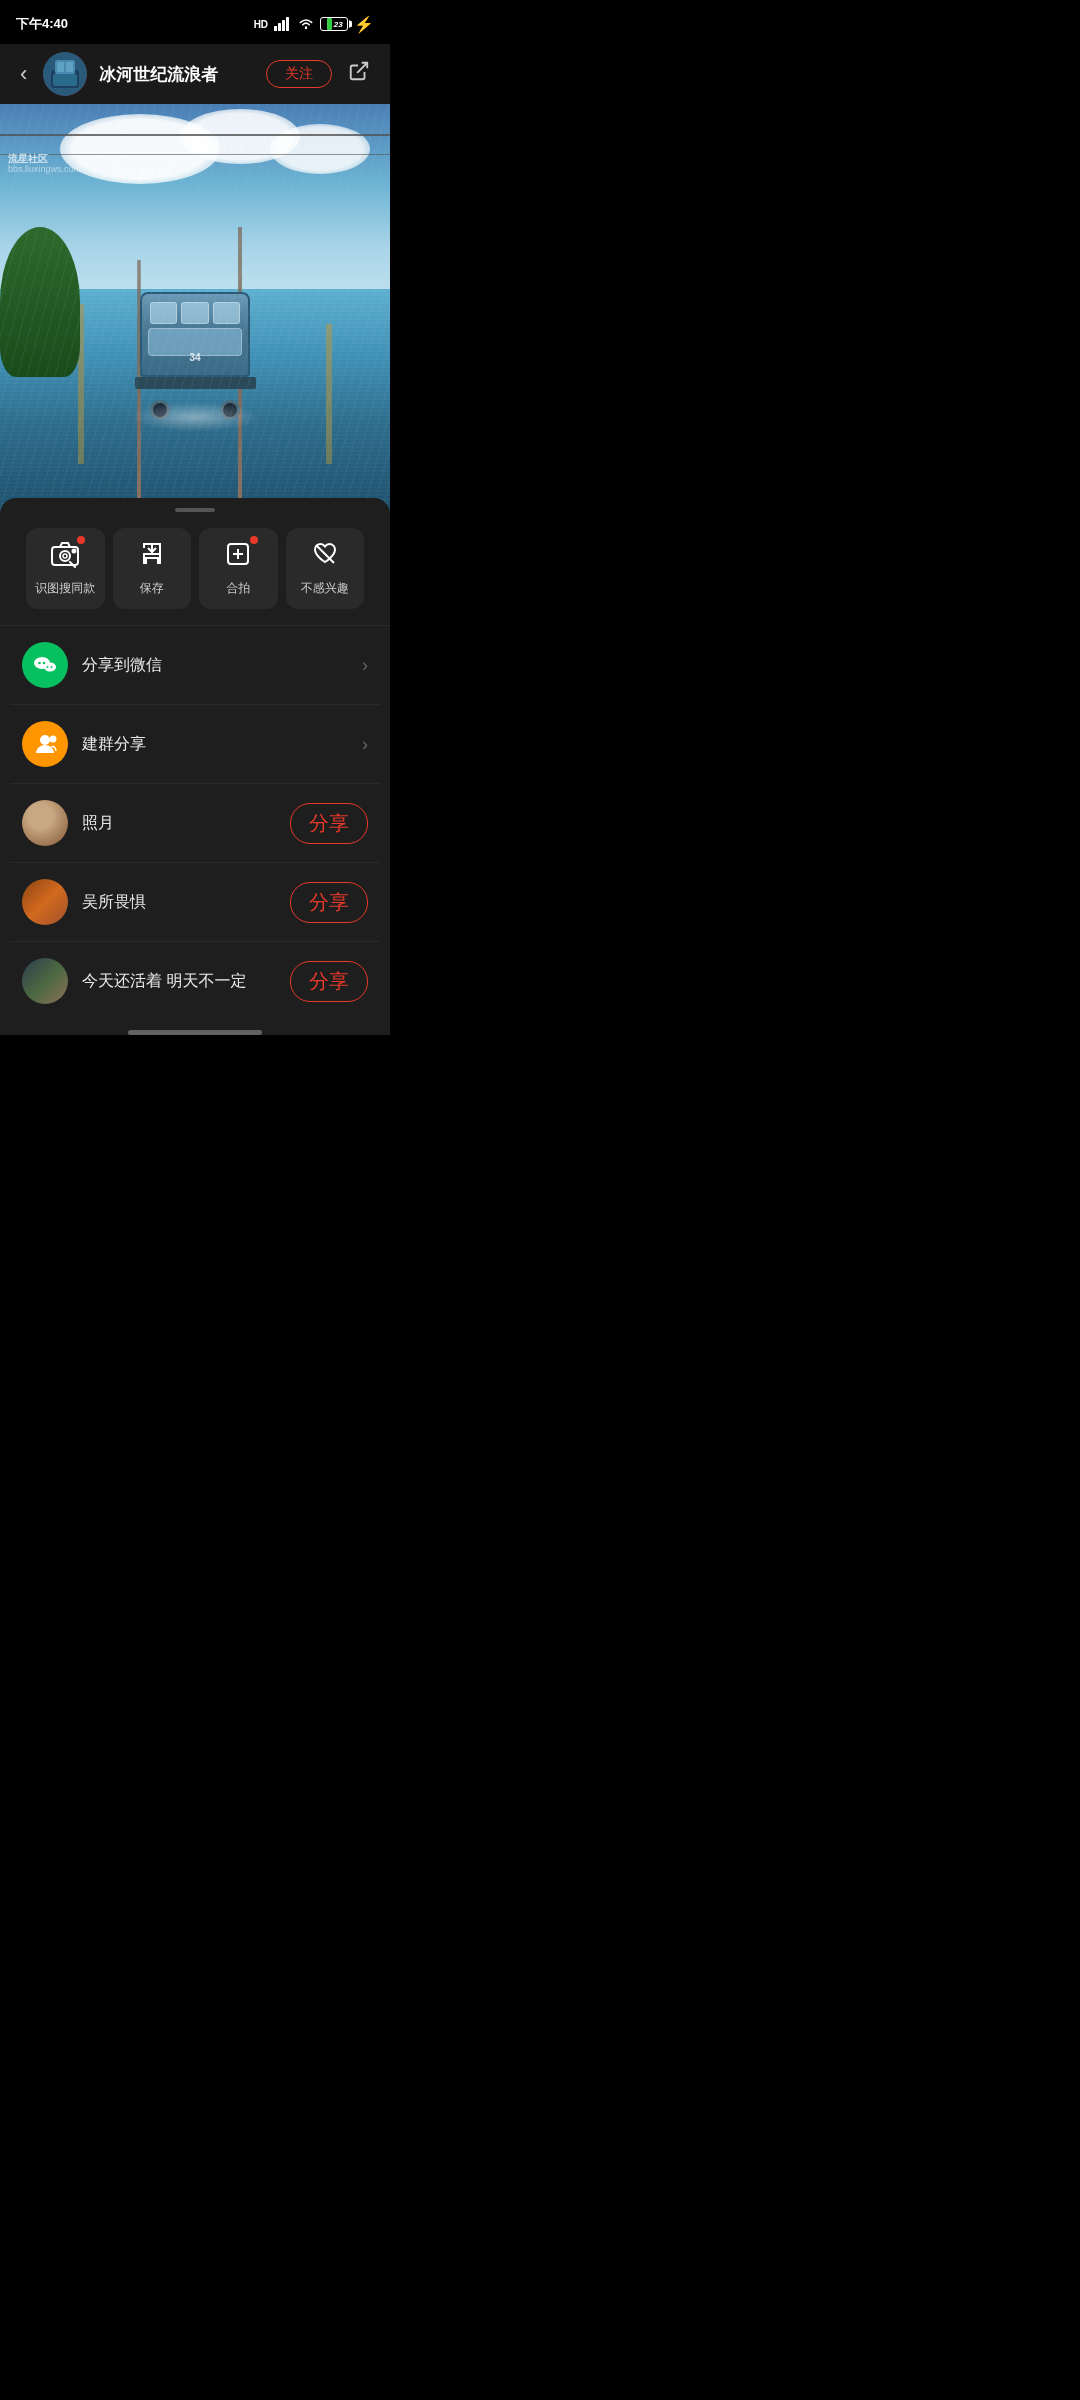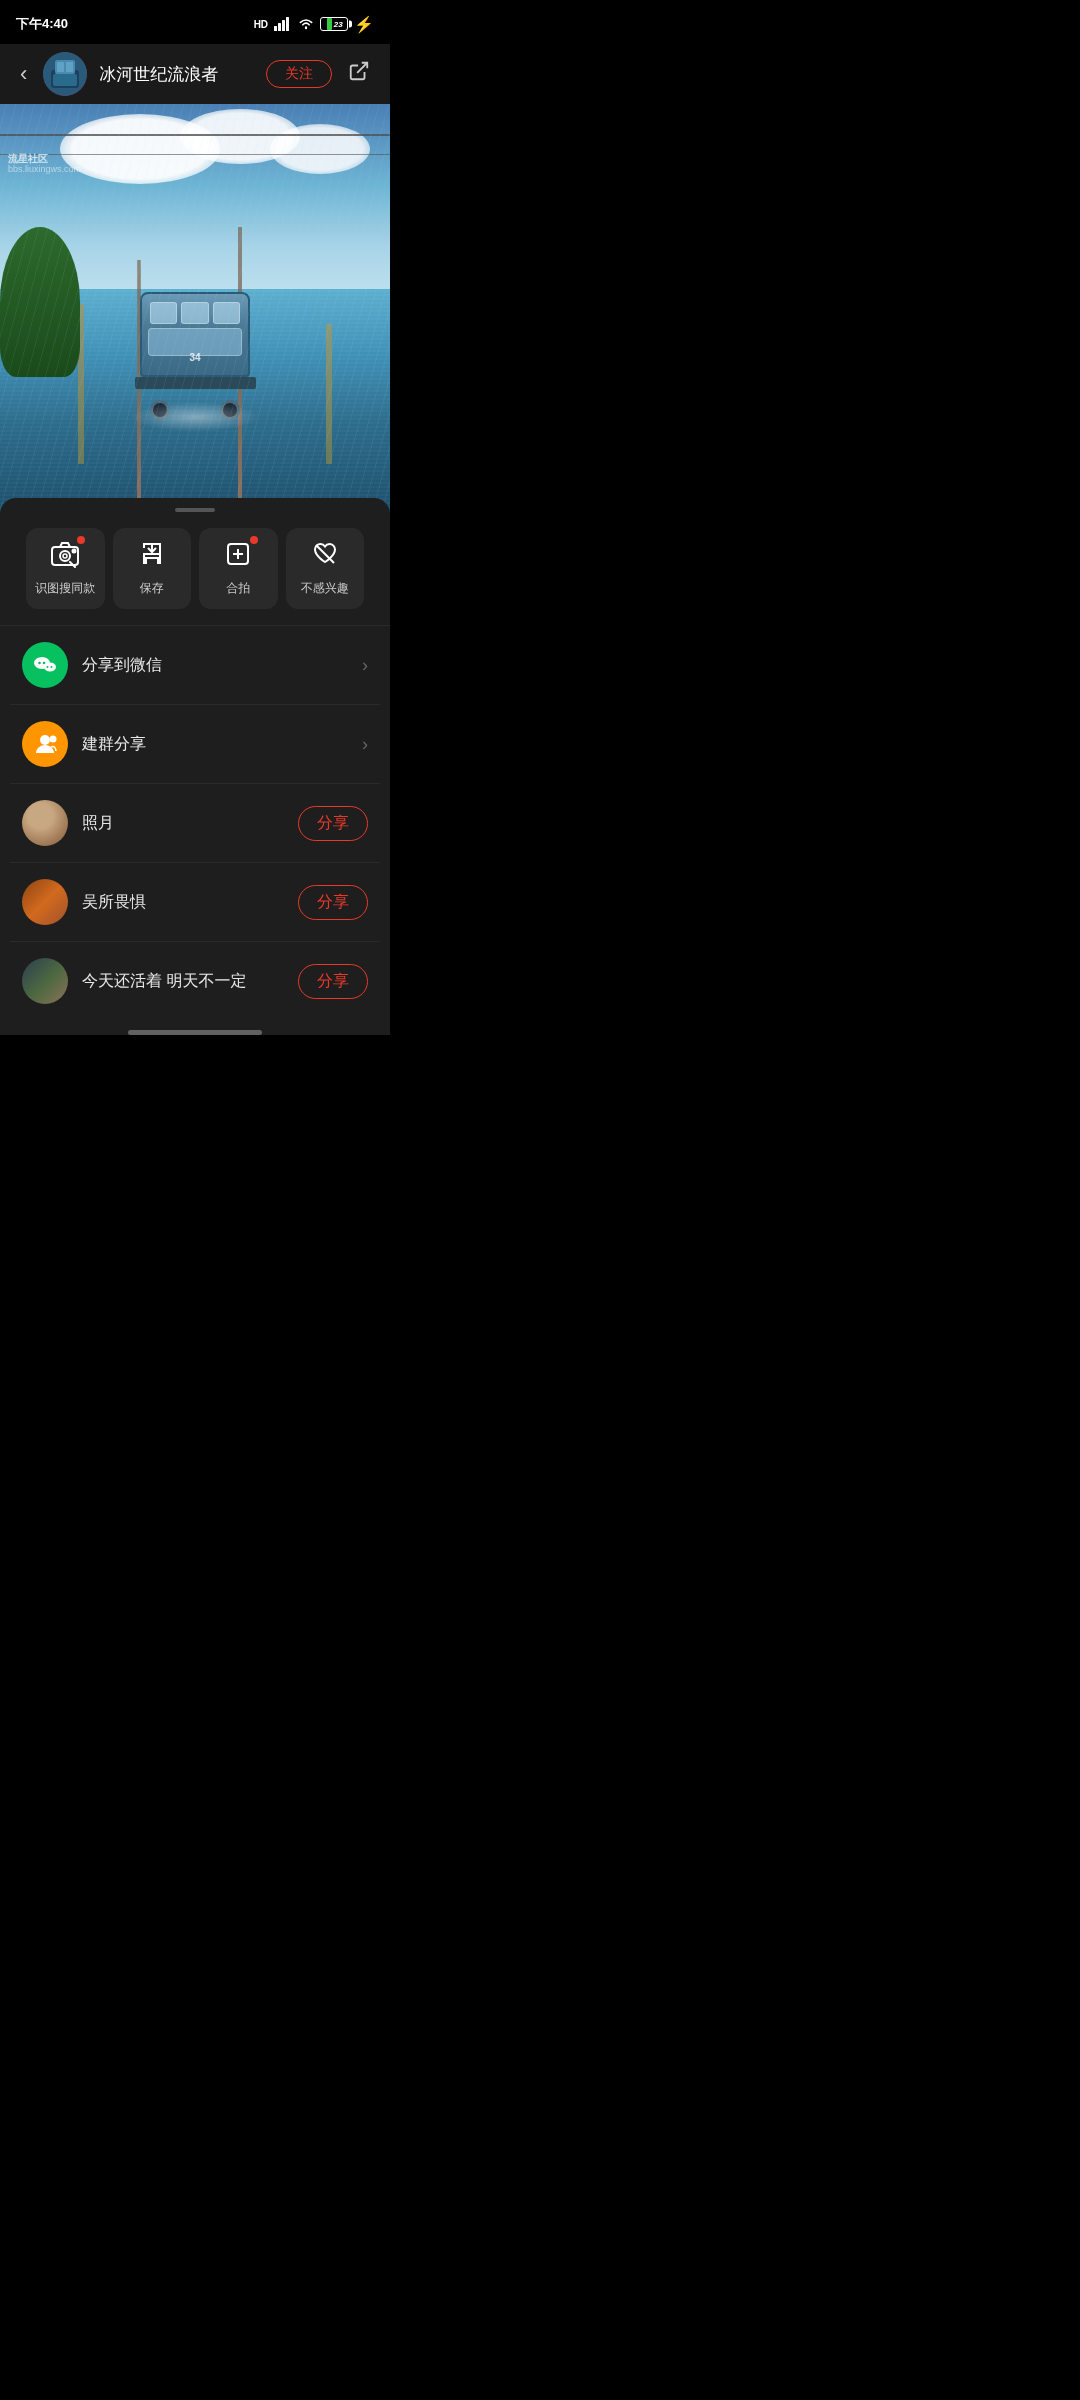--- a/index.html
+++ b/index.html
@@ -86,21 +86,21 @@
       background: linear-gradient(135deg, #3a6186, #89253e);
       flex-shrink: 0;
       display: flex;
       align-items: center;
       justify-content: center;
       font-size: 18px;
     }
     .user-name {
       flex: 1;
       font-size: 17px;
-      font-weight: 400;
+      font-weight: 700;
       color: #fff;
     }
     .follow-btn {
       background: transparent;
       border: 1.5px solid #e8392a;
       color: #e8392a;
       padding: 4px 18px;
       border-radius: 20px;
       font-size: 14px;
       cursor: pointer;
@@ -413,21 +413,21 @@
     .chevron {
       color: #666;
       font-size: 18px;
     }
     .share-btn {
       background: transparent;
       border: 1.5px solid #e8392a;
       color: #e8392a;
       padding: 6px 18px;
       border-radius: 20px;
-      font-size: 16px;
+      font-size: 20px;
       cursor: pointer;
     }
     .contact-avatar {
       width: 46px;
       height: 46px;
       border-radius: 50%;
       flex-shrink: 0;
       overflow: hidden;
       background: #555;
     }

